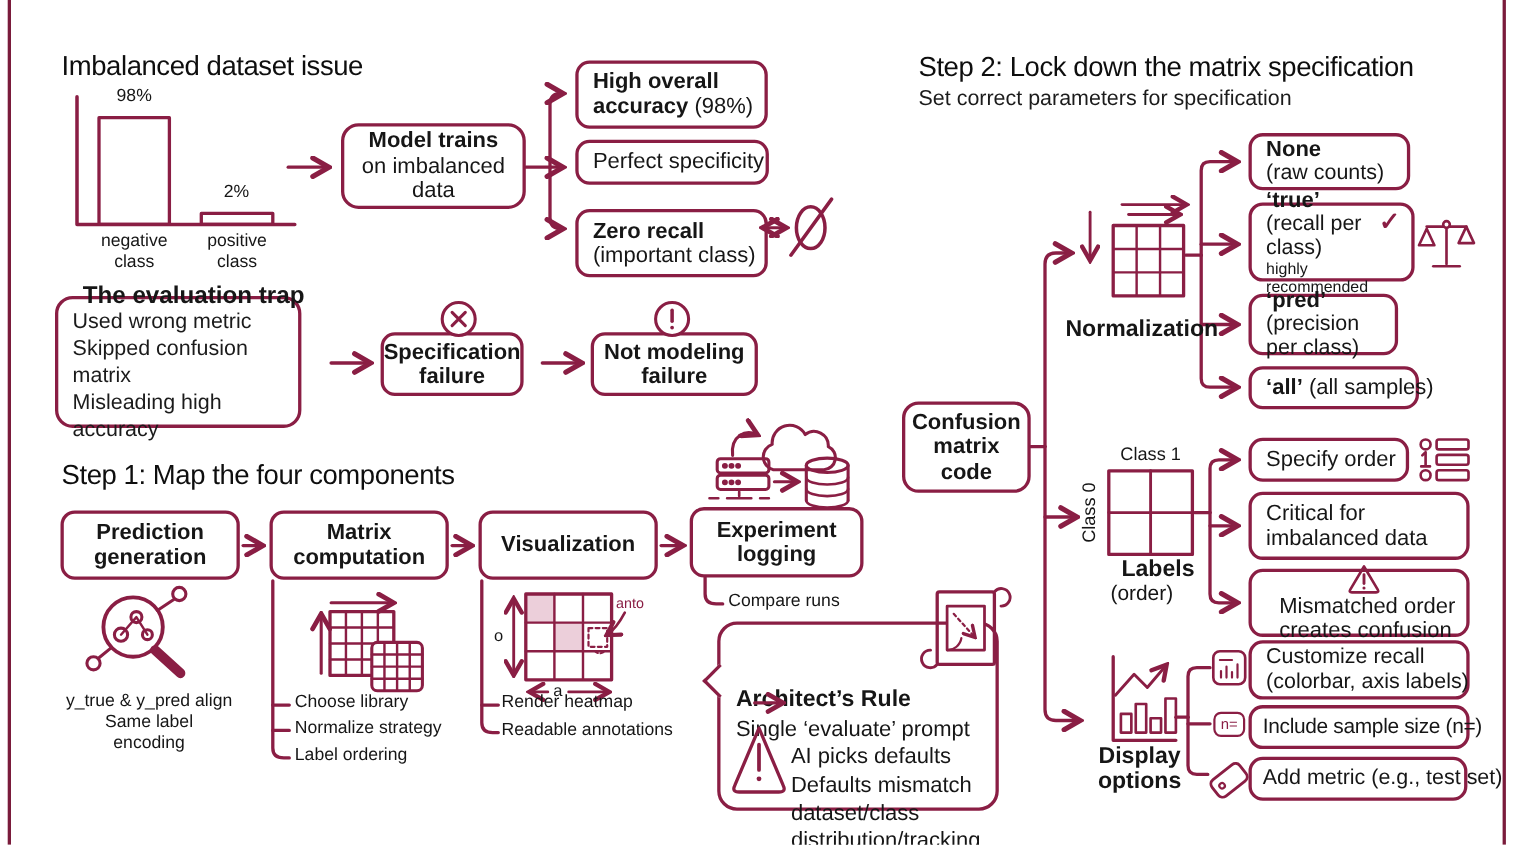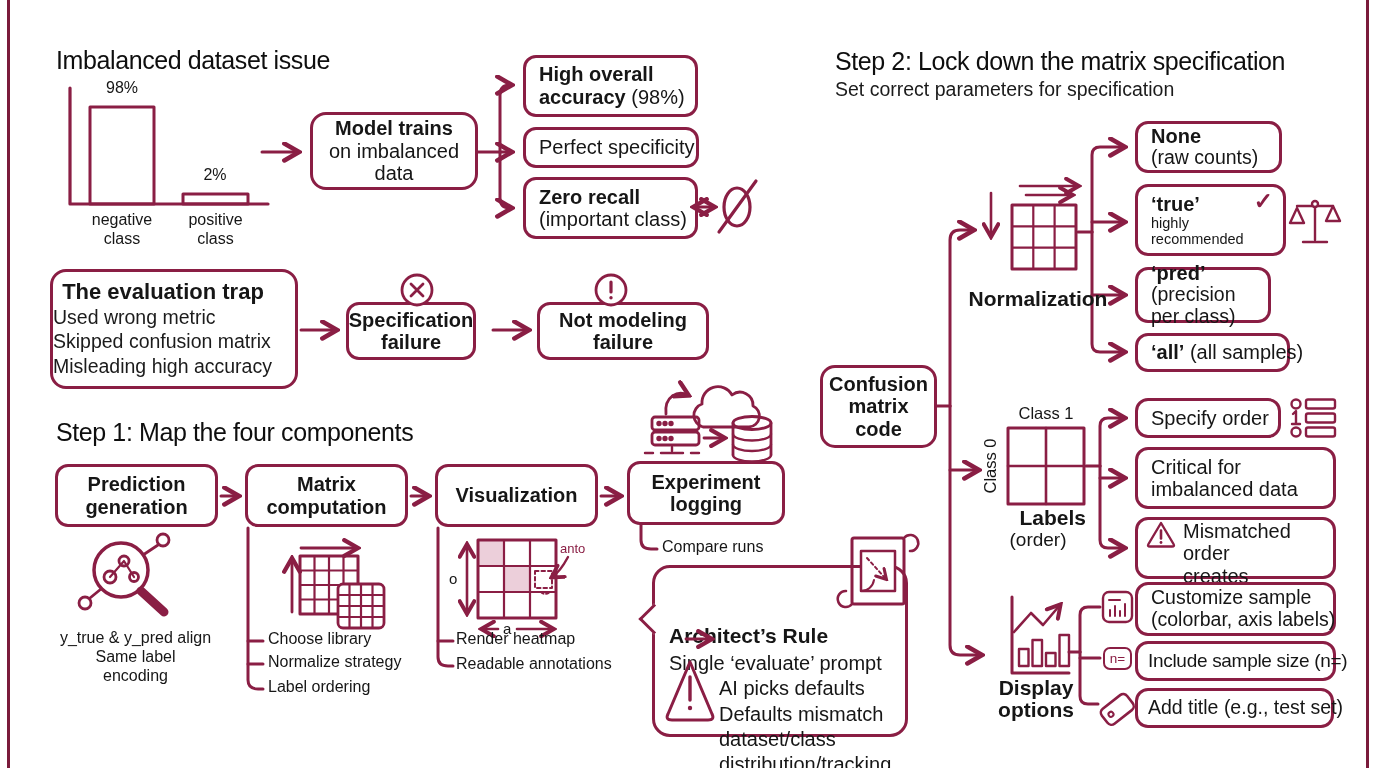--- a/index.html
+++ b/index.html
@@ -241,37 +241,37 @@
   <div>on imbalanced</div>
   <div>data</div>
 </div>
 
 <div class="box leftpad" style="left:523px;top:55px;width:175px;height:62px">
   <div style="line-height:1.15"><span class="b">High overall accuracy</span> <span>(98%)</span></div>
 </div>
 <div class="box leftpad" style="left:523px;top:127px;width:176px;height:41px">
   <div>Perfect specificity</div>
 </div>
-<div class="box leftpad" style="left:523px;top:177px;width:175px;height:62px">
+<div class="box leftpad" style="left:523px;top:190px;width:175px;height:62px">
   <div class="b">Zero recall</div>
   <div>(important class)</div>
 </div>
 
-<div class="box" style="left:50px;top:269px;width:248px;height:120px;border-width:3.5px;border-radius:16px;">
+<div class="box" style="left:50px;top:269px;width:224px;height:120px;border-width:3.5px;border-radius:16px;padding-left:13px">
   <div class="b" style="font-size:22px;text-align:center;width:220px">The evaluation trap</div>
   <div class="sub" style="line-height:1.25">Used wrong metric</div>
   <div class="sub" style="line-height:1.25">Skipped confusion matrix</div>
   <div class="sub" style="line-height:1.25">Misleading high accuracy</div>
 </div>
 
 <div class="box center" style="left:346px;top:302px;width:130px;height:58px">
   <div class="b">Specification</div>
   <div class="b">failure</div>
 </div>
-<div class="box center" style="left:537px;top:302px;width:172px;height:58px">
+<div class="box center" style="left:537px;top:302px;width:152px;height:58px">
   <div class="b">Not modeling</div>
   <div class="b">failure</div>
 </div>
 
 <div class="txt h1" style="left:56px;top:418px">Step 1: Map the four components</div>
 
 <div class="box center" style="left:55px;top:464px;width:163px;height:63px">
   <div class="b">Prediction</div>
   <div class="b">generation</div>
 </div>
@@ -327,20 +327,21 @@
 
 <div class="txt b" style="left:958px;top:287px;width:160px;text-align:center;font-size:21px">Normalization</div>
 
 <div class="box leftpad" style="left:1135px;top:121px;width:147px;height:52px">
   <div class="b">None</div>
   <div style="font-size:19.5px">(raw counts)</div>
 </div>
 <div class="box leftpad" style="left:1135px;top:184px;width:151px;height:72px">
   <span class="check">✓</span>
   <div class="b">‘true’</div>
+  <div style="font-size:19.5px">(recall per class)</div>
   <div style="font-size:14.5px">highly recommended</div>
 </div>
 <div class="box leftpad" style="left:1135px;top:267px;width:136px;height:56px">
   <div class="b">‘pred’</div>
   <div style="font-size:19.5px">(precision per class)</div>
 </div>
 <div class="box leftpad" style="left:1135px;top:333px;width:155px;height:39px">
   <div class="nowrap"><span class="b">‘all’</span> <span>(all samples)</span></div>
 </div>
 
@@ -349,21 +350,21 @@
 <div class="txt b" style="left:990px;top:506px;width:96px;text-align:right;font-size:21px">Labels</div>
 <div class="txt" style="left:990px;top:529px;width:96px;text-align:center;font-size:19px">(order)</div>
 
 <div class="box leftpad" style="left:1135px;top:398px;width:146px;height:40px">
   <div>Specify order</div>
 </div>
 <div class="box leftpad" style="left:1135px;top:447px;width:201px;height:62px">
   <div>Critical for</div>
   <div>imbalanced data</div>
 </div>
-<div class="box" style="left:1135px;top:517px;width:201px;height:62px;flex-direction:row;align-items:flex-start;padding-left:8px">
+<div class="box" style="left:1135px;top:517px;width:201px;height:62px;flex-direction:column;align-items:center;padding-left:8px">
   <svg width="30" height="28" viewBox="0 0 30 28" style="flex:none">
     <g stroke="#8a1e44" fill="none" stroke-linecap="round" stroke-linejoin="round">
       <path d="M15,3 L27.5,24 Q29,26.5 26,26.5 H4 Q1,26.5 2.5,24 z" stroke-width="2.4"></path>
       <path d="M15,10.5 V18.5" stroke-width="2.6"></path>
       <circle cx="15" cy="22.5" r="1.4" fill="#8a1e44" stroke="none"></circle>
     </g>
   </svg>
   <div style="margin-left:7px;line-height:1.12">
     <div>Mismatched order</div>
     <div>creates confusion</div>
@@ -371,21 +372,21 @@
 </div>
 
 <div class="txt b" style="left:988px;top:677px;width:96px;text-align:center;font-size:21px;line-height:1.07">
   <div>Display</div>
   <div>options</div>
 </div>
 
 <div class="neq">n=</div>
 
 <div class="box leftpad" style="left:1135px;top:582px;width:201px;height:54px">
-  <div class="nowrap" style="font-size:19.5px">Customize sample</div>
+  <div class="nowrap" style="font-size:19.5px">Customize recall</div>
   <div class="nowrap" style="font-size:19.5px">(colorbar, axis labels)</div>
 </div>
 <div class="box leftpad" style="left:1135px;top:641px;width:201px;height:40px;padding-left:10px">
   <div class="nowrap" style="font-size:19px;letter-spacing:-0.3px">Include sample size (n=)</div>
 </div>
 <div class="box leftpad" style="left:1135px;top:688px;width:199px;height:40px;padding-left:10px">
-  <div class="nowrap" style="font-size:19.5px">Add title (e.g., test set)</div>
+  <div class="nowrap" style="font-size:19.5px">Add metric (e.g., test set)</div>
 </div>
 
 </body></html>

